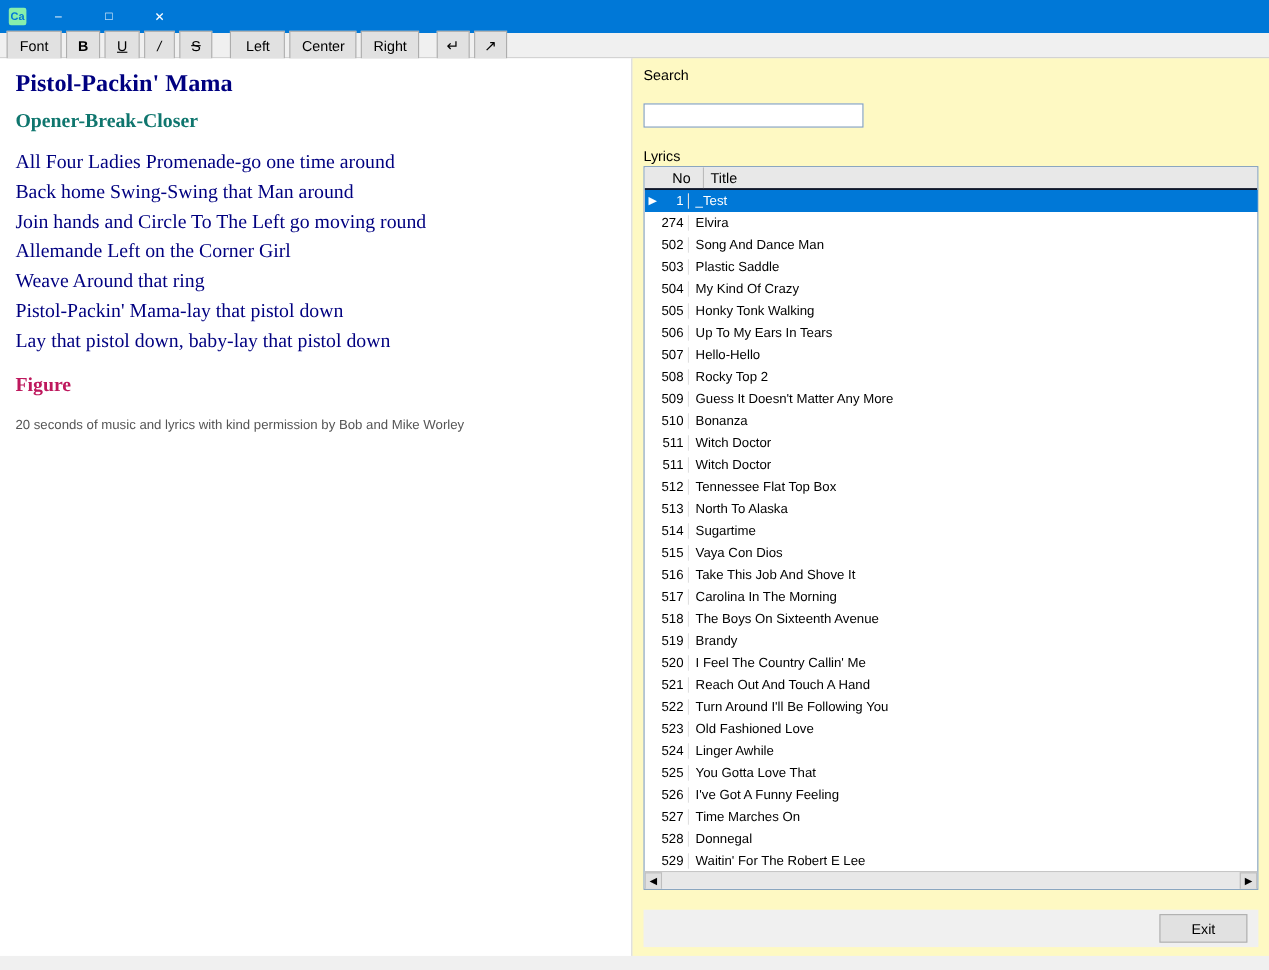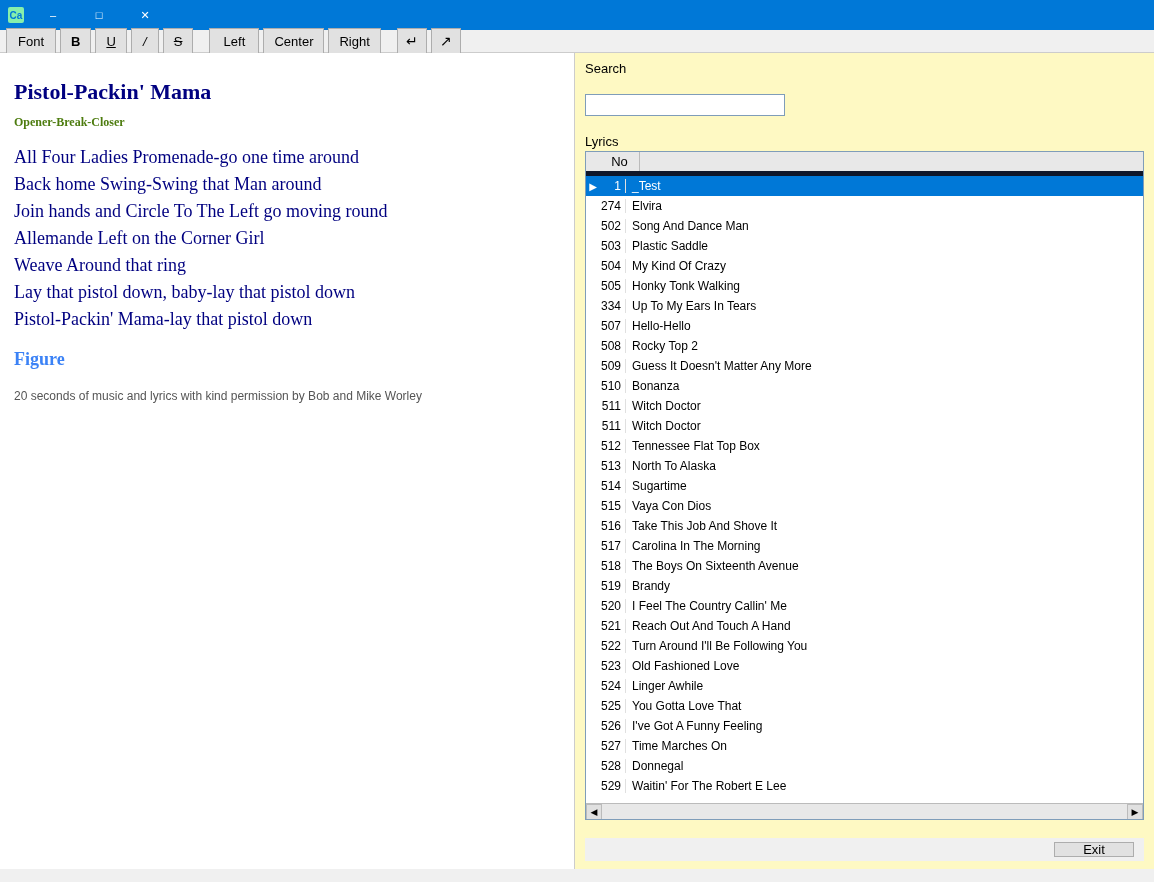--- a/index.html
+++ b/index.html
@@ -92,49 +92,49 @@
 
     .main-area {
       display: flex;
       height: calc(882px - 30px - 36px);
     }
 
     .lyrics-editor {
       flex: 0 0 575px;
       background: white;
       border-right: 1px solid #ccc;
-      padding: 26px 14px;
+      padding: 10px 14px;
       overflow-y: auto;
       height: 100%;
     }
     .lyrics-title {
       font-family: 'Times New Roman', serif;
       font-size: 22px;
       font-weight: bold;
       color: #000080;
       margin-bottom: 10px;
     }
     .lyrics-subtitle {
       font-family: 'Times New Roman', serif;
-      font-size: 12px;
+      font-size: 18px;
       font-weight: bold;
-      color: #4d7c0f;
+      color: #0f766e;
       margin-bottom: 14px;
     }
     .lyrics-body {
       font-family: 'Times New Roman', serif;
       font-size: 18px;
       color: #000080;
       line-height: 1.5;
     }
     .lyrics-figure {
       font-family: 'Times New Roman', serif;
       font-size: 18px;
       font-weight: bold;
-      color: #3b82f6;
+      color: #be185d;
       margin-top: 16px;
       margin-bottom: 14px;
     }
     .lyrics-note {
       font-family: Arial, sans-serif;
       font-size: 12px;
       color: #555;
       margin-top: 19px;
     }
 
@@ -175,21 +175,21 @@
       flex: 1;
       border: 1px solid #7f9db9;
       background: white;
       overflow: hidden;
       display: flex;
       flex-direction: column;
     }
     .table-header {
       display: flex;
       background: #e8e8e8;
-      border-bottom: 5px solid #0f172a;
+      border-bottom: 2px solid #0f172a;
       font-size: 13px;
       font-weight: normal;
     }
     .col-no {
       width: 40px;
       min-width: 40px;
       padding: 2px 4px;
       border-right: 1px solid #bbb;
       text-align: center;
     }
@@ -238,21 +238,21 @@
     }
 
     .bottom-bar {
       display: flex;
       justify-content: flex-end;
       padding: 4px 10px;
       background: #f0f0f0;
     }
     .exit-btn {
       width: 80px;
-      height: 15px;
+      height: 26px;
       border: 1px solid #adadad;
       background: #e1e1e1;
       cursor: pointer;
       font-size: 13px;
       display: flex;
       align-items: center;
       justify-content: center;
       text-align: center;
     }
 
@@ -313,37 +313,38 @@
 
   <div class="lyrics-editor">
     <div class="lyrics-title">Pistol-Packin' Mama</div>
     <div class="lyrics-subtitle">Opener-Break-Closer</div>
     <div class="lyrics-body" id="lyrics-body">
         <div>All Four Ladies Promenade-go one time around</div>
         <div>Back home Swing-Swing that Man around</div>
         <div>Join hands and Circle To The Left go moving round</div>
         <div>Allemande Left on the Corner Girl</div>
         <div>Weave Around that ring</div>
+        <div>Pistol-Packin' Mama-lay that pistol down</div>
         <div>Lay that pistol down, baby-lay that pistol down</div>
-        <div>Pistol-Packin' Mama-lay that pistol down</div>
       </div>
     <div class="lyrics-figure">Figure</div>
     <div class="lyrics-note">20 seconds of music and lyrics with kind permission by Bob and Mike Worley</div>
   </div>
 
   <div class="right-panel">
     <div class="search-label">Search</div>
     <input class="search-input" type="text" style="">
 
     <div class="lyrics-section">
       <div class="lyrics-section-label">Lyrics</div>
       <div class="table-container">
         <div class="table-header">
           <div style="width:14px;min-width:14px;"></div>
           <div class="col-no">No</div>
+          <div class="col-title">Title</div>
           <div class="scrollbar-spacer"></div>
         </div>
         <div class="table-body" id="table-body">
             <div class="table-row selected">
               <div class="row-arrow">▶</div>
               <div class="row-no">1</div>
               <div class="row-title">_Test</div>
             </div>
             <div class="table-row">
               <div class="row-arrow"></div>
@@ -365,21 +366,21 @@
               <div class="row-no">504</div>
               <div class="row-title">My Kind Of Crazy</div>
             </div>
             <div class="table-row">
               <div class="row-arrow"></div>
               <div class="row-no">505</div>
               <div class="row-title">Honky Tonk Walking</div>
             </div>
             <div class="table-row">
               <div class="row-arrow"></div>
-              <div class="row-no">334</div>
+              <div class="row-no">506</div>
               <div class="row-title">Up To My Ears In Tears</div>
             </div>
             <div class="table-row">
               <div class="row-arrow"></div>
               <div class="row-no">507</div>
               <div class="row-title">Hello-Hello</div>
             </div>
             <div class="table-row">
               <div class="row-arrow"></div>
               <div class="row-no">508</div>

